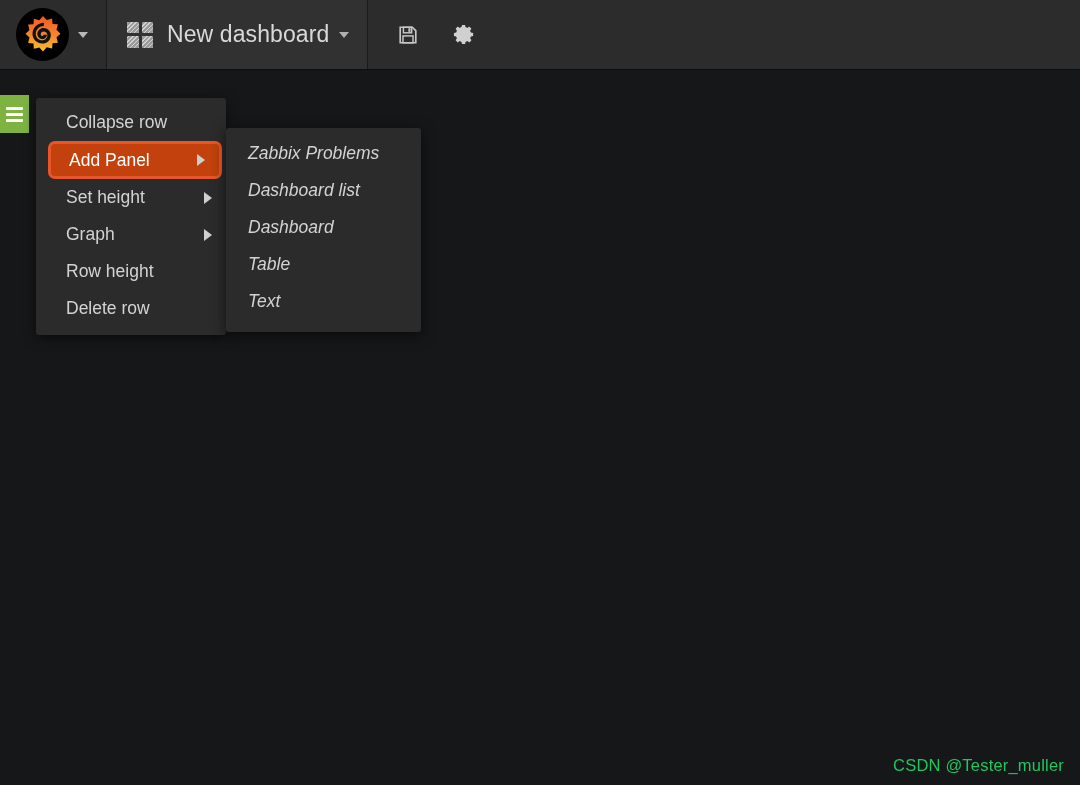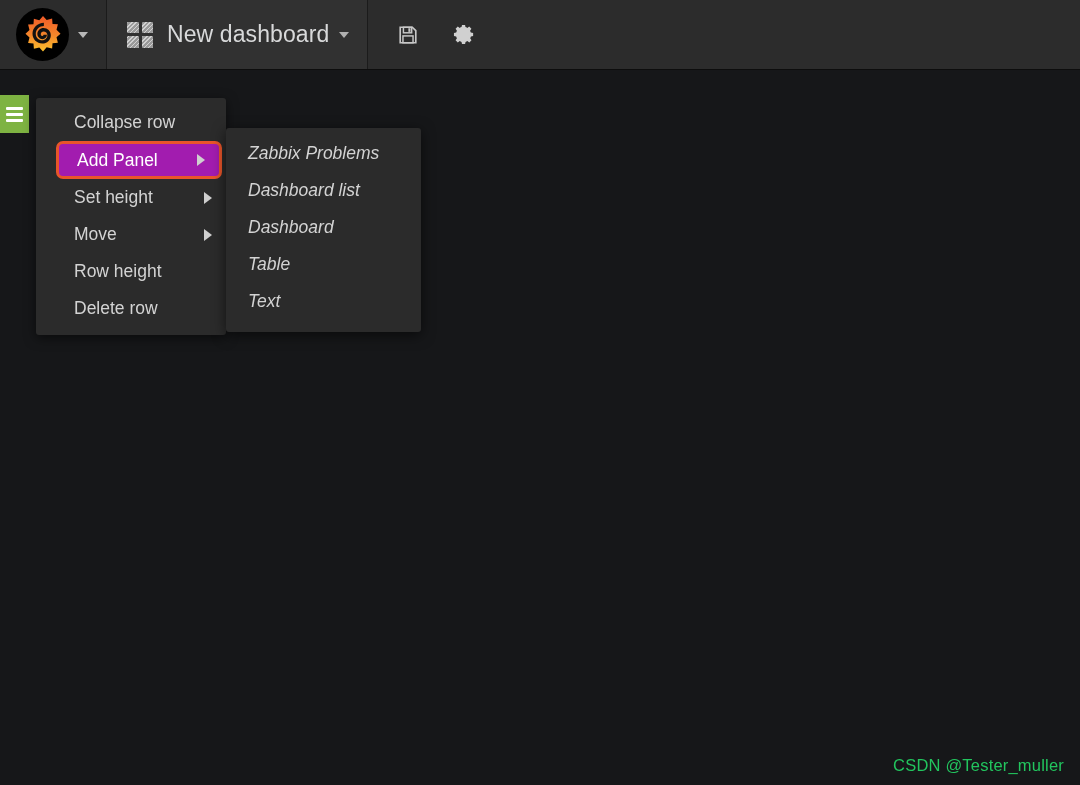--- a/index.html
+++ b/index.html
@@ -143,21 +143,21 @@
     border-radius: 1px;
   }
 
   
   .menu-l1 {
     position: absolute;
     left: 36px; top: 98px;
     width: 190px;
     background: #2b2b2b;
     border-radius: 3px;
-    padding: 6px 0 8px 16px;
+    padding: 6px 0 8px 8px;
     box-shadow: 0 3px 12px rgba(0,0,0,0.55);
     z-index: 20;
   }
 
   .menu-l2 {
     position: absolute;
     left: 226px; top: 128px;
     width: 195px;
     background: #2b2b2b;
     border-radius: 3px;
@@ -183,21 +183,21 @@
     right: 14px;
     top: 50%;
     transform: translateY(-50%);
     width: 0; height: 0;
     border-top: 6px solid transparent;
     border-bottom: 6px solid transparent;
     border-left: 8px solid #cfcfcf;
   }
 
   .mi.highlight {
-    background: #a21caf;
+    background: #c2410c;
     border: 3px solid #e8552a;
     border-radius: 7px;
     margin: 0 4px;
     padding-left: 18px;
     height: 38px;
     color: #ffffff;
   }
   .menu-l2 .mi.highlight { padding-left: 16px; }
 
   
@@ -281,21 +281,21 @@
       <span>Add Panel</span>
       <span class="arrow"></span>
     </div>
 
     <div class="mi">
       <span>Set height</span>
       <span class="arrow"></span>
     </div>
 
     <div class="mi">
-      <span>Move</span>
+      <span>Graph</span>
       <span class="arrow"></span>
     </div>
 
     <div class="mi">
       <span>Row height</span>
     </div>
 
     <div class="mi">
       <span>Delete row</span>
     </div>

